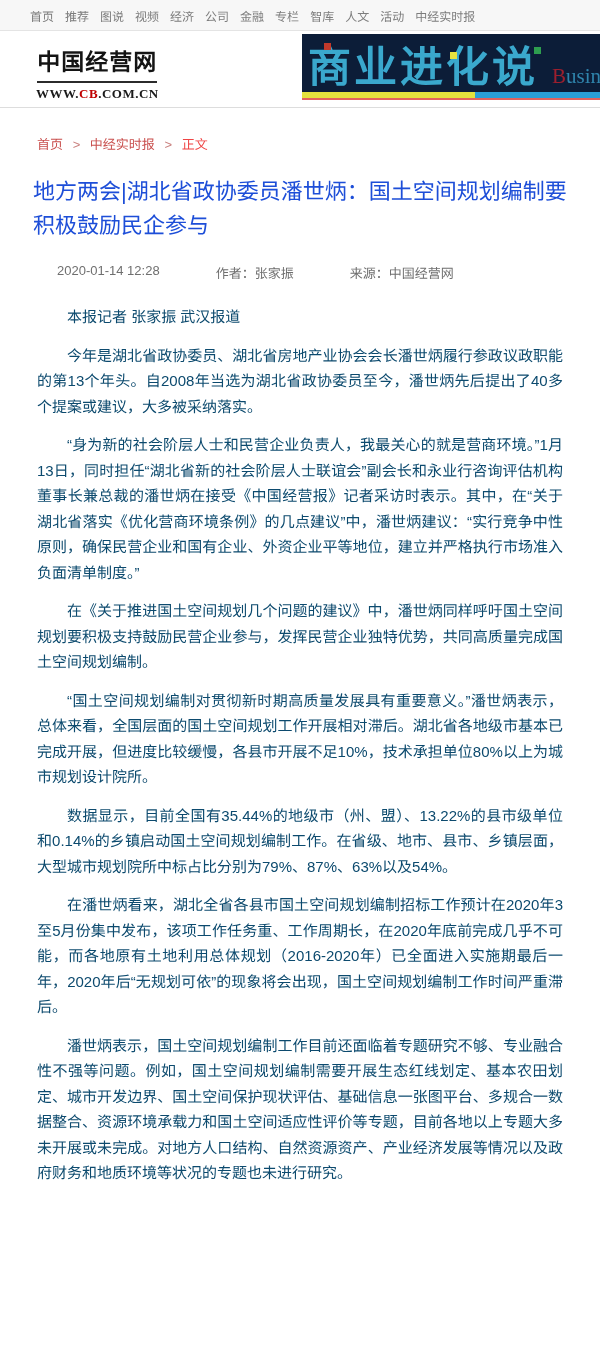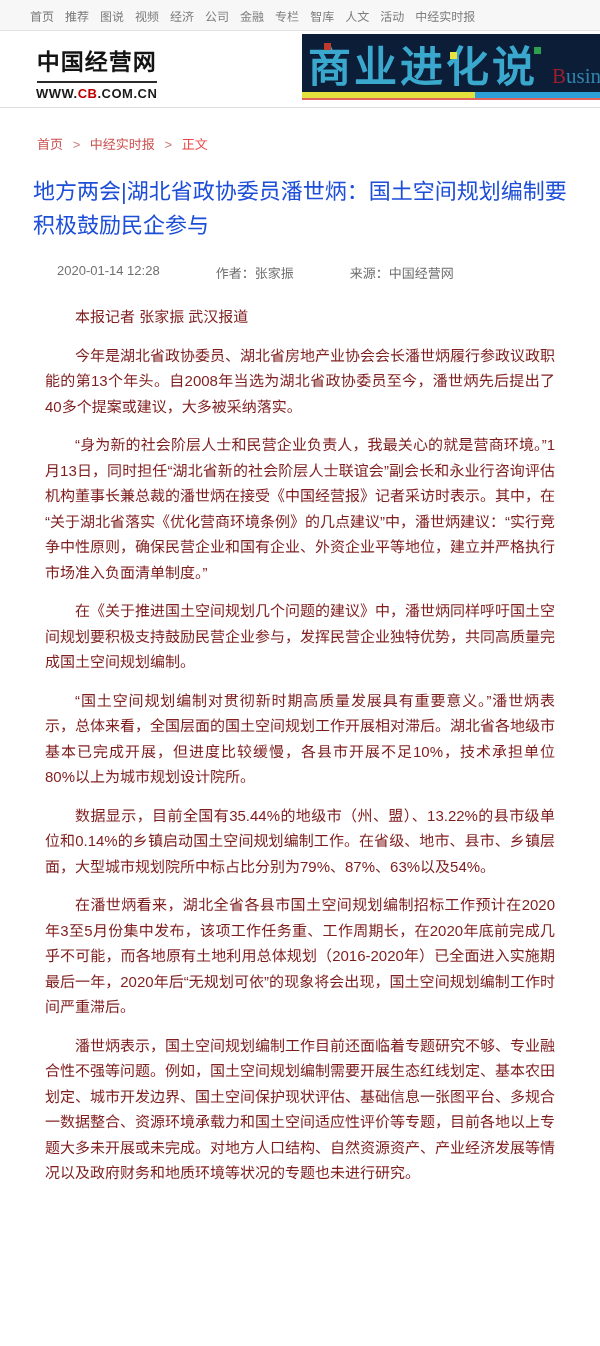--- a/index.html
+++ b/index.html
@@ -47,20 +47,21 @@
     border-bottom: 2px solid #2b2b2b;
     padding-bottom: 4px;
     display: inline-block;
   }
   .logo-url {
     margin-top: 3px;
     font-size: 13px;
     font-weight: bold;
     color: #1a1a1a;
     letter-spacing: 0.5px;
+    font-family: Liberation Serif, serif;
   }
   .logo-url .accent { color: #c00000; }
 
   .banner {
     position: absolute;
     right: 0;
     top: 3px;
     width: 298px;
     height: 66px;
     background: #0c1d38;
@@ -124,24 +125,24 @@
     font-size: 13px;
     color: #6f6f6f;
     display: flex;
     gap: 56px;
   }
 
   .article-body { margin-top: 22px; padding-bottom: 30px; }
   .para {
     font-size: 15px;
     line-height: 1.7;
-    color: #7f1d1d;
+    color: #0c4a6e;
     text-indent: 2em;
     text-align: justify;
-    margin: 6px 12px 13px;
+    margin: 6px 4px 13px;
   }
 </style>
 </head>
 <body>
 
 <nav class="topnav">
 
     <span class="nav-item">首页</span>
 
     <span class="nav-item">推荐</span>

